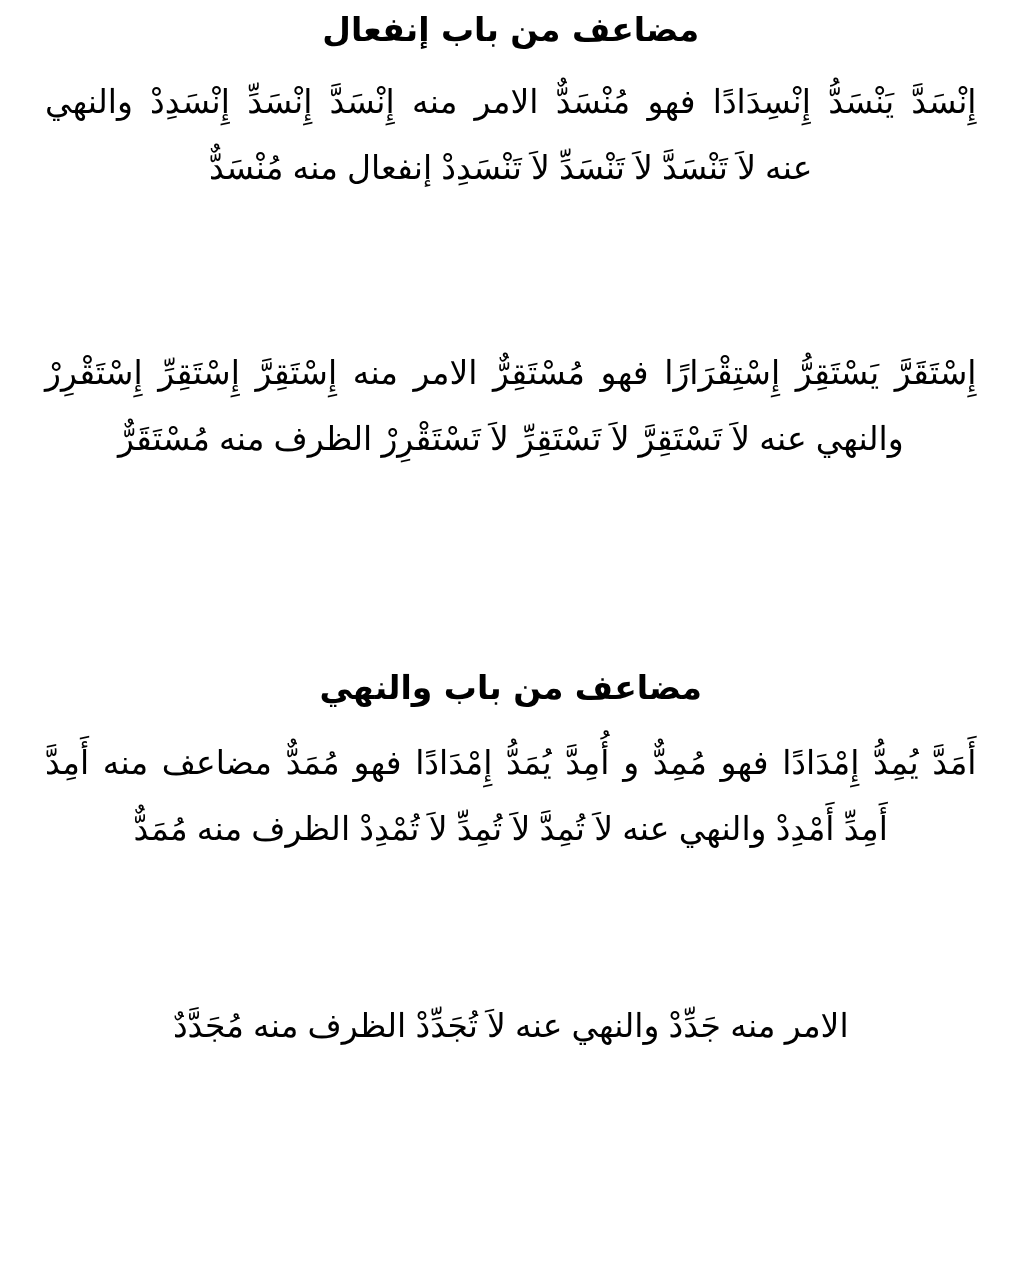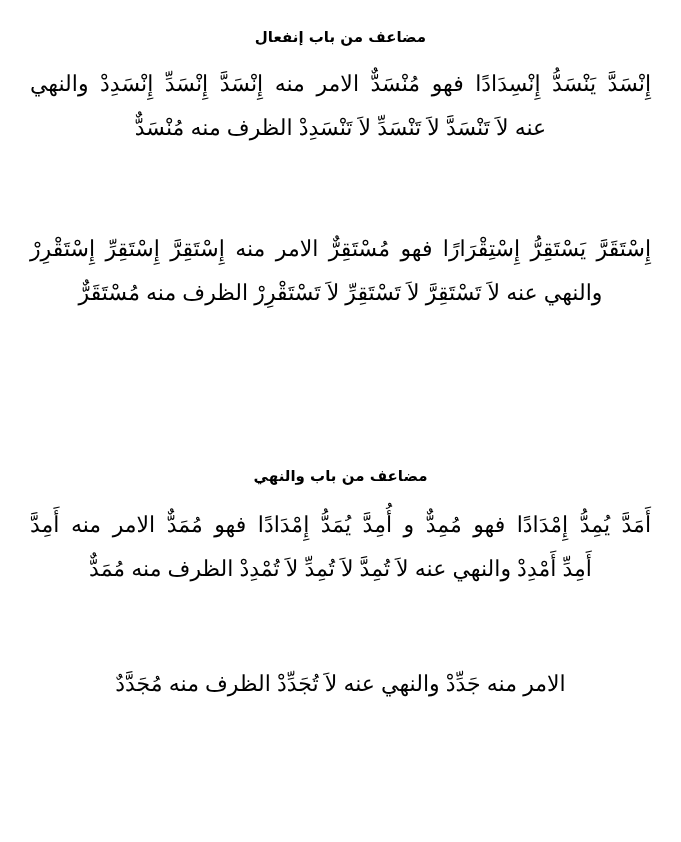--- a/index.html
+++ b/index.html
@@ -25,23 +25,23 @@
     .section {
       position: absolute;
       left: 30px;
       right: 30px;
       direction: rtl;
     }
     .section-title {
       text-align: center;
       font-family: "DejaVu Sans", "Liberation Sans", sans-serif;
       font-weight: bold;
-      font-size: 15px;
+      font-size: 22px;
       line-height: 30px;
-      margin: 16px;
+      margin: 0;
       direction: rtl;
     }
     .body-line {
       font-family: Liberation Sans, sans-serif;
       font-size: 22px;
       line-height: 44px;
       margin: 0;
       white-space: nowrap;
       direction: rtl;
     }
@@ -60,33 +60,33 @@
 </head>
 <body>
 
 <div class="page">
 
   <section class="section" id="section-1">
     <div class="title-wrap">
       <h2 class="section-title">مضاعف من باب إنفعال</h2>
     </div>
     <p class="body-line line-justify">إِنْسَدَّ يَنْسَدُّ إِنْسِدَادًا فهو مُنْسَدٌّ الامر منه إِنْسَدَّ إِنْسَدِّ إِنْسَدِدْ والنهي</p>
-    <p class="body-line line-center">عنه لاَ تَنْسَدَّ لاَ تَنْسَدِّ لاَ تَنْسَدِدْ الظرف منه مُنْسَدٌّ</p>
+    <p class="body-line line-center">عنه لاَ تَنْسَدَّ لاَ تَنْسَدِّ لاَ تَنْسَدِدْ إنفعال منه مُنْسَدٌّ</p>
   </section>
 
   <section class="section" id="section-2">
     <p class="body-line line-justify">إِسْتَقَرَّ يَسْتَقِرُّ إِسْتِقْرَارًا فهو مُسْتَقِرٌّ الامر منه إِسْتَقِرَّ إِسْتَقِرِّ إِسْتَقْرِرْ</p>
     <p class="body-line line-center">والنهي عنه لاَ تَسْتَقِرَّ لاَ تَسْتَقِرِّ لاَ تَسْتَقْرِرْ الظرف منه مُسْتَقَرٌّ</p>
   </section>
 
   <section class="section" id="section-3">
     <div class="title-wrap">
       <h2 class="section-title">مضاعف من باب والنهي</h2>
     </div>
-    <p class="body-line line-justify">أَمَدَّ يُمِدُّ إِمْدَادًا فهو مُمِدٌّ و أُمِدَّ يُمَدُّ إِمْدَادًا فهو مُمَدٌّ الامر منه أَمِدَّ</p>
+    <p class="body-line line-justify">أَمَدَّ يُمِدُّ إِمْدَادًا فهو مُمِدٌّ و أُمِدَّ يُمَدُّ إِمْدَادًا فهو مُمَدٌّ مضاعف منه أَمِدَّ</p>
     <p class="body-line line-center">أَمِدِّ أَمْدِدْ والنهي عنه لاَ تُمِدَّ لاَ تُمِدِّ لاَ تُمْدِدْ الظرف منه مُمَدٌّ</p>
   </section>
 
   <section class="section" id="section-4">
     <p class="body-line line-center">الامر منه جَدِّدْ والنهي عنه لاَ تُجَدِّدْ  الظرف منه مُجَدَّدٌ</p>
   </section>
 
 </div>
 
 </body></html>

